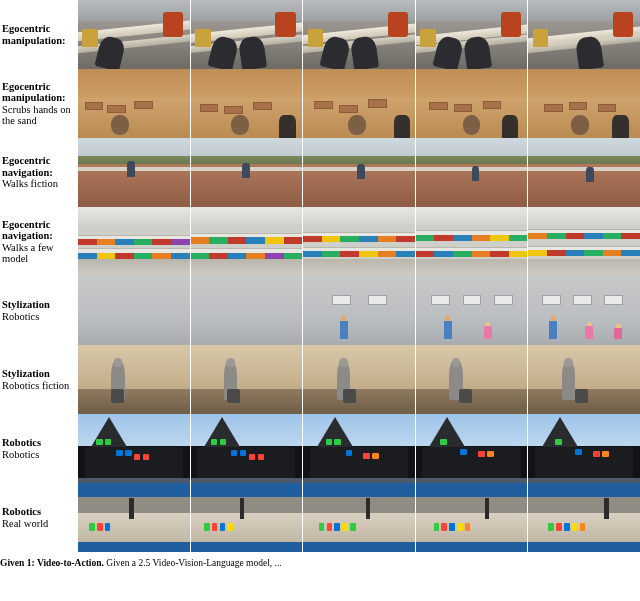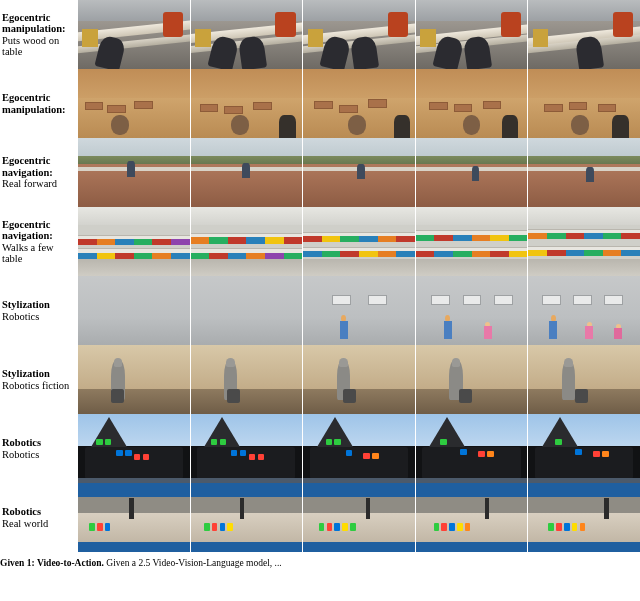--- a/index.html
+++ b/index.html
@@ -202,21 +202,20 @@
   .caption b { font-weight: bold; }
 </style>
 </head>
 <body>
 
 <div class="figure">
 
   <div class="row">
     <div class="label-cell">
       <div class="label-title">Egocentric manipulation:</div>
-      <div class="label-sub">Puts wood on table</div>
     </div>
     <div class="frames">
       <div class="frame r1">
         <div class="sky"></div>
           <div class="ground"></div>
         <div class="beam b1" style="top:38%"></div>
           <div class="beam b2"></div>
         <div class="box"></div>
           <div class="vest"></div>
         <div class="arm a1"></div>
@@ -259,20 +258,21 @@
         <div class="box"></div>
           <div class="vest"></div>
         <div class="arm a2"></div>
       </div>
     </div>
   </div>
 
   <div class="row">
     <div class="label-cell">
       <div class="label-title">Egocentric manipulation:</div>
+      <div class="label-sub">Scrubs hands on the sand</div>
     </div>
     <div class="frames">
       <div class="frame r2">
         <div class="sandtop"></div>
           <div class="sandbot"></div>
         <div class="brick" style="left:6%; top:48%"></div>
         <div class="brick" style="left:26%; top:52%"></div>
         <div class="brick" style="left:50%; top:46%"></div>
         <div class="hand" style="left:30%"></div>
       </div>
@@ -311,21 +311,21 @@
         <div class="brick" style="left:62%; top:50%"></div>
         <div class="hand" style="left:38%"></div>
         <div class="arm2" style="right:10%"></div>
       </div>
     </div>
   </div>
 
   <div class="row">
     <div class="label-cell">
       <div class="label-title">Egocentric navigation:</div>
-      <div class="label-sub">Real forward</div>
+      <div class="label-sub">Walks fiction</div>
     </div>
     <div class="frames">
       <div class="frame r3">
         <div class="sky3"></div>
           <div class="trees"></div>
           <div class="path"></div>
         <div class="curb"></div>
         <div class="person" style="left:44%; bottom:44%"></div>
       </div>
       <div class="frame r3">
@@ -355,21 +355,21 @@
           <div class="path"></div>
         <div class="curb"></div>
         <div class="person" style="left:52%; bottom:36%"></div>
       </div>
     </div>
   </div>
 
   <div class="row">
     <div class="label-cell">
       <div class="label-title">Egocentric navigation:</div>
-      <div class="label-sub">Walks a few table</div>
+      <div class="label-sub">Walks a few model</div>
     </div>
     <div class="frames">
       <div class="frame r4">
         <div class="ceil"></div>
           <div class="floor"></div>
         <div class="shelf" style="top:40%"></div>
         <div class="prods" style="top:46%">
             <i style="background:#c0392b"></i>
             <i style="background:#e67e22"></i>
             <i style="background:#2980b9"></i>

